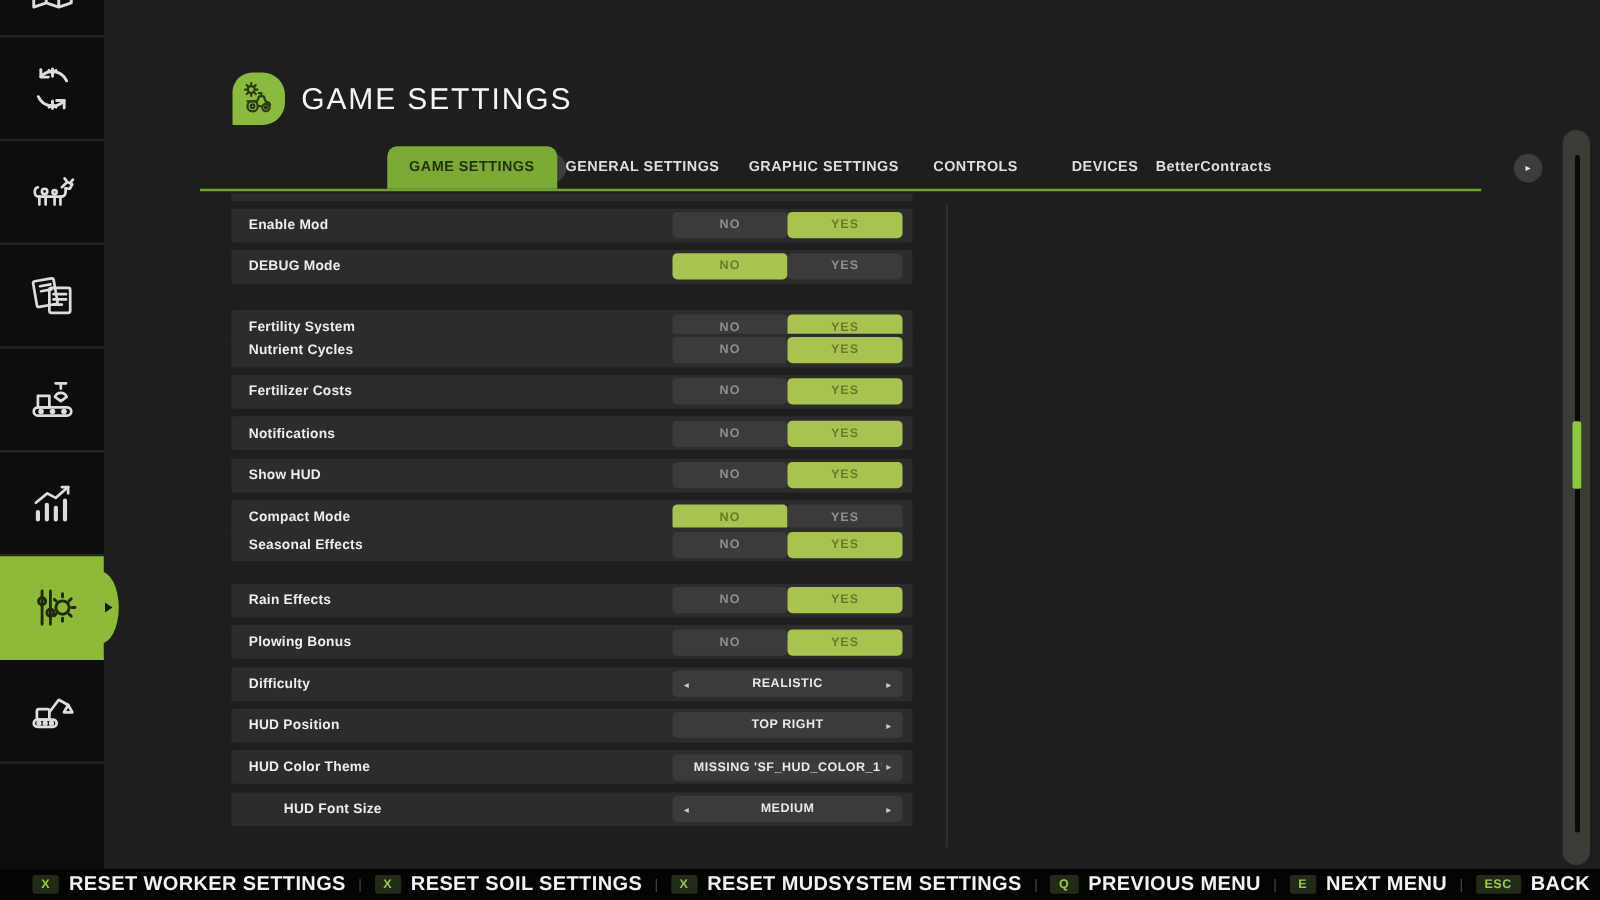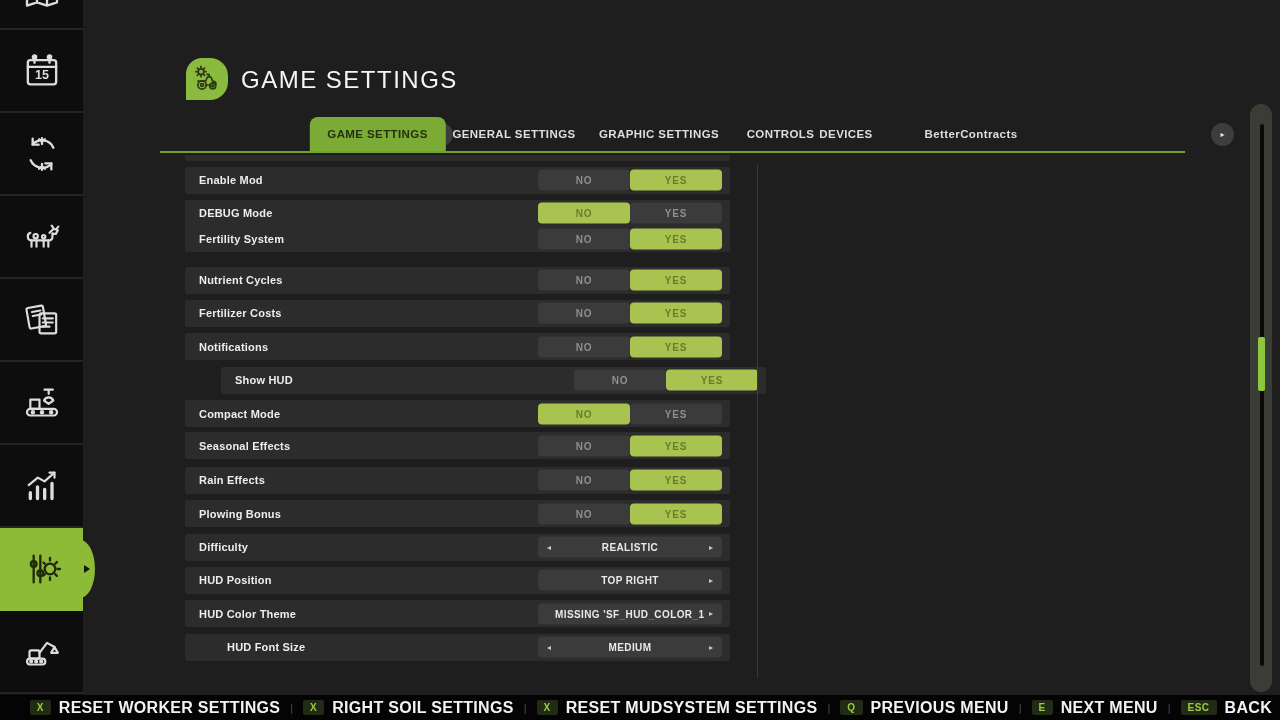--- a/index.html
+++ b/index.html
@@ -142,30 +142,20 @@
   .kb-label { font-size:16px; font-weight:bold; color:#f2f2f2; letter-spacing:.3px; white-space:nowrap; }
   .kb-sep { color:#4d4d4d; margin:0 10px; font-size:11px; }
 </style>
 </head>
 <body>
 
 <div class="sidebar">
     <div class="cell partial">
       <svg viewBox="0 0 24 24" fill="none" stroke-width="1.4" stroke-linecap="round" stroke-linejoin="round">
         <path d="M3 5 L9 3 L15 5 L21 3 L21 17 L15 19 L9 17 L3 19 Z M9 3 V17 M15 5 V19"></path>
-      </svg>
-    </div>
-    <div class="cell">
-      <svg viewBox="0 0 24 24" fill="none" stroke-width="1.4" stroke-linecap="round" stroke-linejoin="round">
-        <rect x="3.5" y="5.5" width="17" height="14.5" rx="1.5"></rect>
-        <path d="M3.5 9.5 H20.5"></path>
-        <path d="M7.5 3 V7 M16.5 3 V7"></path>
-        <circle cx="7.5" cy="3.6" r="1"></circle>
-        <circle cx="16.5" cy="3.6" r="1"></circle>
-        <text class="cal-day" x="12" y="17" text-anchor="middle" font-size="7.5" font-weight="bold" stroke="none" fill="#dcdedb">15</text>
       </svg>
     </div>
     <div class="cell">
       <svg viewBox="0 0 24 24" fill="none" stroke-width="1.4" stroke-linecap="round" stroke-linejoin="round">
         <path d="M18.8 8.2 A7.5 7.5 0 0 0 6.4 6.2"></path>
         <path d="M6.4 2.8 V6.4 H10"></path>
         <path d="M5.2 15.8 A7.5 7.5 0 0 0 17.6 17.8"></path>
         <path d="M17.6 21.2 V17.6 H14"></path>
         <path d="M12 2.5 V6 M12 4.5 L10.3 3.2 M12 4.5 L13.7 3.2"></path>
         <path d="M12 18 V21.5 M12 19.5 L10.3 20.8 M12 19.5 L13.7 20.8"></path>
@@ -249,21 +239,21 @@
 
 <div class="tabbar">
   <div class="nav-circle prev">
     <span>◂</span>
   </div>
   <div style="position:absolute; inset:0;">
       <div class="tab active" style="left: 217.5px;">GAME SETTINGS</div>
       <div class="tab" style="left: 499px;">GRAPHIC SETTINGS</div>
       <div class="tab" style="left: 354px;">GENERAL SETTINGS</div>
       <div class="tab" style="left: 620.5px;">CONTROLS</div>
-      <div class="tab" style="left: 686px;">DEVICES</div>
+      <div class="tab" style="left: 724px;">DEVICES</div>
       <div class="tab" style="left: 811px;">BetterContracts</div>
     </div>
   <div class="nav-circle next">
     <span>▸</span>
   </div>
 </div>
 
 <div class="settings-list">
   <div class="row-sliver"></div>
 <div class="row" style="top: 166.5px;">
@@ -277,21 +267,21 @@
     </div>
     <div class="row" style="top: 199.87px;">
       <span class="row-label">DEBUG Mode</span>
       <div class="ctrl">
         <div class="toggle">
           <div class="tbtn sel">NO</div>
           <div class="tbtn">YES</div>
         </div>
       </div>
     </div>
-    <div class="row" style="top: 225px;">
+    <div class="row" style="top: 248px;">
       <span class="row-label">Fertility System</span>
       <div class="ctrl">
         <div class="toggle">
           <div class="tbtn">NO</div>
           <div class="tbtn sel">YES</div>
         </div>
       </div>
     </div>
     <div class="row" style="top: 266.61px;">
       <span class="row-label">Nutrient Cycles</span>
@@ -313,39 +303,39 @@
     </div>
     <div class="row" style="top: 333.35px;">
       <span class="row-label">Notifications</span>
       <div class="ctrl">
         <div class="toggle">
           <div class="tbtn">NO</div>
           <div class="tbtn sel">YES</div>
         </div>
       </div>
     </div>
-    <div class="row" style="top: 366.72px; margin-left: 36px;">
+    <div class="row" style="top: 366.72px;">
       <span class="row-label">Show HUD</span>
       <div class="ctrl">
         <div class="toggle">
           <div class="tbtn">NO</div>
           <div class="tbtn sel">YES</div>
         </div>
       </div>
     </div>
     <div class="row" style="top: 400.09px;">
       <span class="row-label">Compact Mode</span>
       <div class="ctrl">
         <div class="toggle">
           <div class="tbtn sel">NO</div>
           <div class="tbtn">YES</div>
         </div>
       </div>
     </div>
-    <div class="row" style="top: 432px;">
+    <div class="row" style="top: 422px;">
       <span class="row-label">Seasonal Effects</span>
       <div class="ctrl">
         <div class="toggle">
           <div class="tbtn">NO</div>
           <div class="tbtn sel">YES</div>
         </div>
       </div>
     </div>
     <div class="row" style="top: 466.83px;">
       <span class="row-label">Rain Effects</span>
@@ -411,21 +401,21 @@
 <div class="scroll-thumb"></div>
 
 <div class="bottombar">
     <div class="kb-item">
       <span class="kb-key">X</span>
       <span class="kb-label">RESET WORKER SETTINGS</span>
     </div>
     <span class="kb-sep">|</span>
     <div class="kb-item">
       <span class="kb-key">X</span>
-      <span class="kb-label">RIGHT SOIL SETTINGS</span>
+      <span class="kb-label">RESET SOIL SETTINGS</span>
     </div>
     <span class="kb-sep">|</span>
     <div class="kb-item">
       <span class="kb-key">X</span>
       <span class="kb-label">RESET MUDSYSTEM SETTINGS</span>
     </div>
     <span class="kb-sep">|</span>
     <div class="kb-item">
       <span class="kb-key">Q</span>
       <span class="kb-label">PREVIOUS MENU</span>

